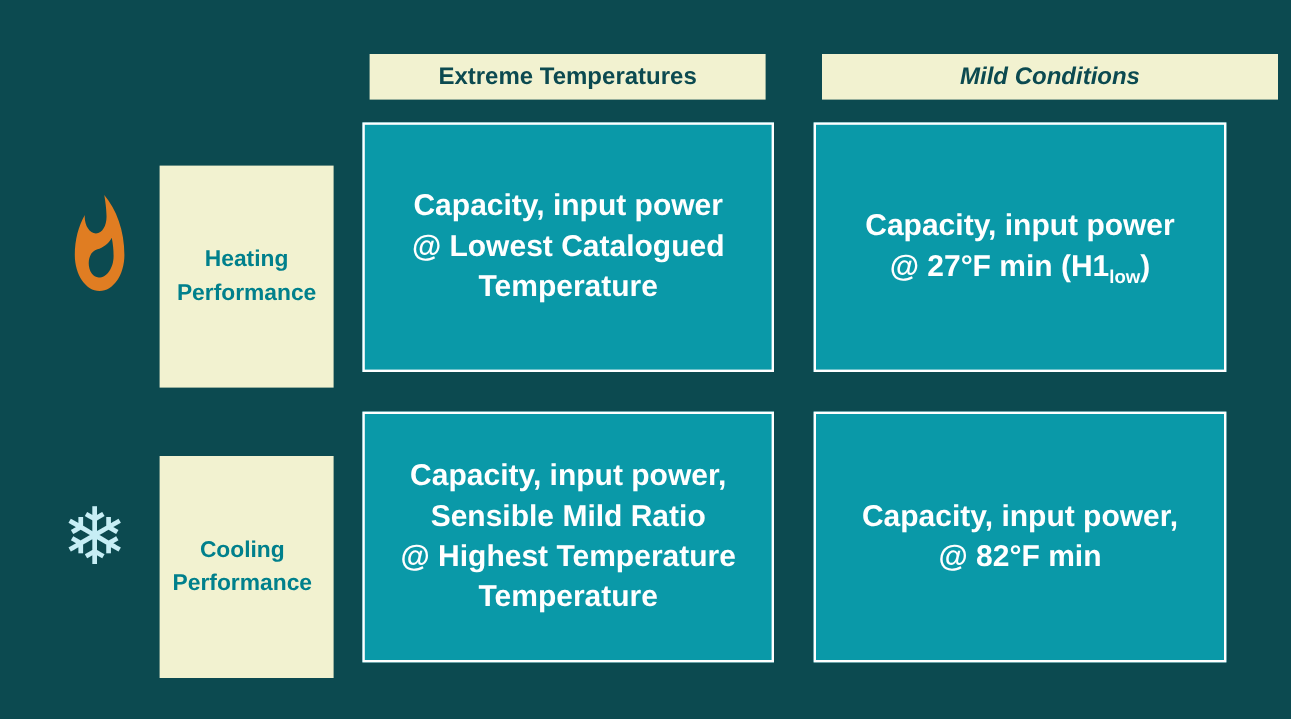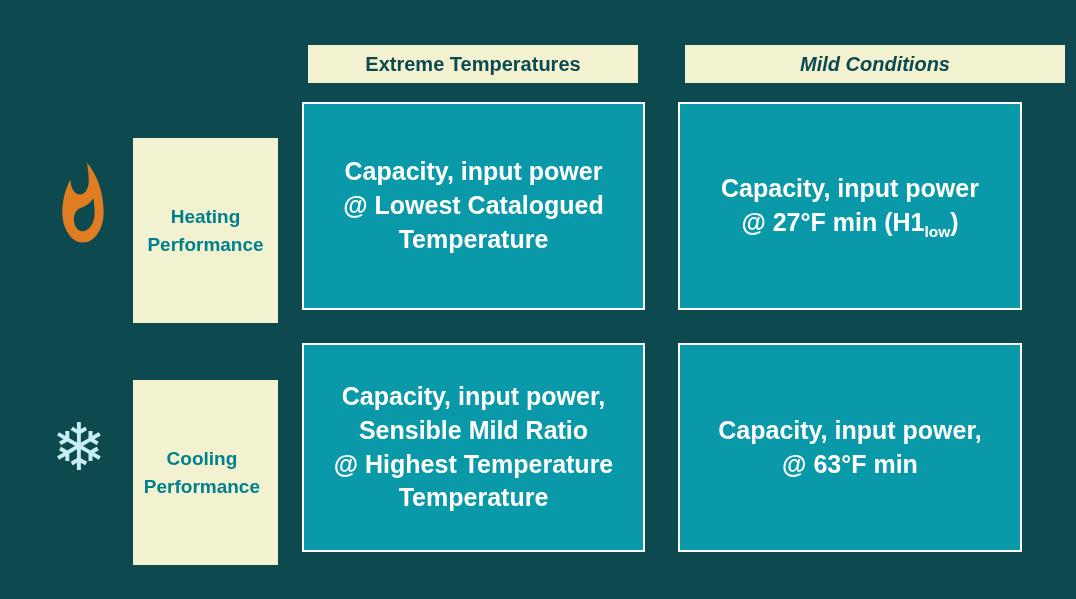--- a/index.html
+++ b/index.html
@@ -134,16 +134,16 @@
 
   <div class="card card-cooling-extreme">
     <span class="line">Capacity, input power,</span>
     <span class="line">Sensible Mild Ratio</span>
     <span class="line">@ Highest Temperature</span>
     <span class="line">Temperature</span>
   </div>
 
   <div class="card card-cooling-mild">
     <span class="line">Capacity, input power,</span>
-    <span class="line">@ 63°F min</span>
+    <span class="line">@ 82°F min</span>
   </div>
 
 </div>
 
 </body></html>

